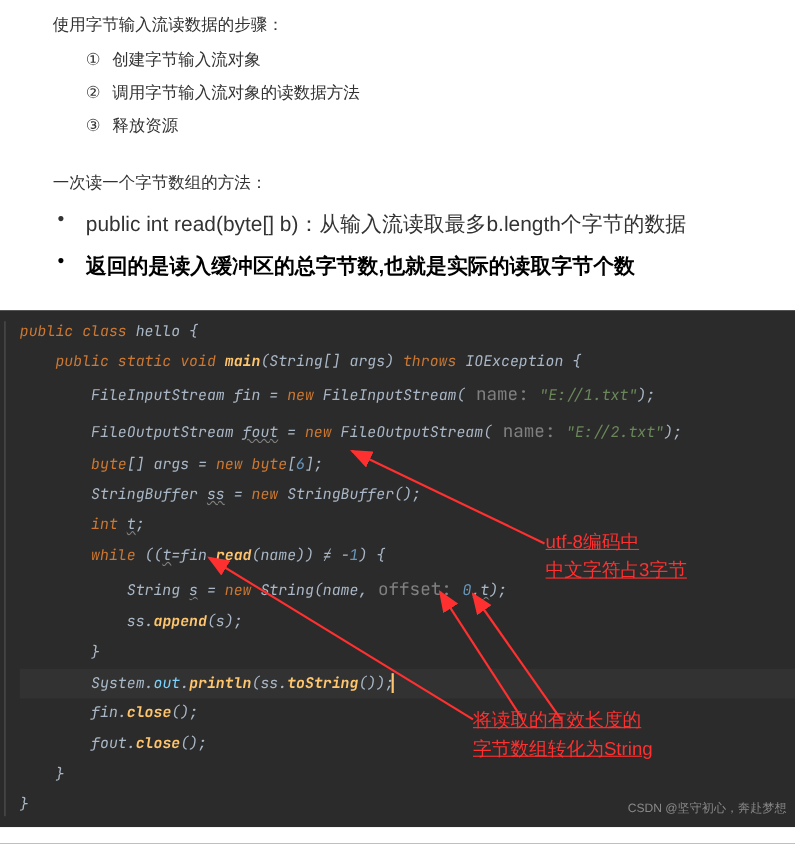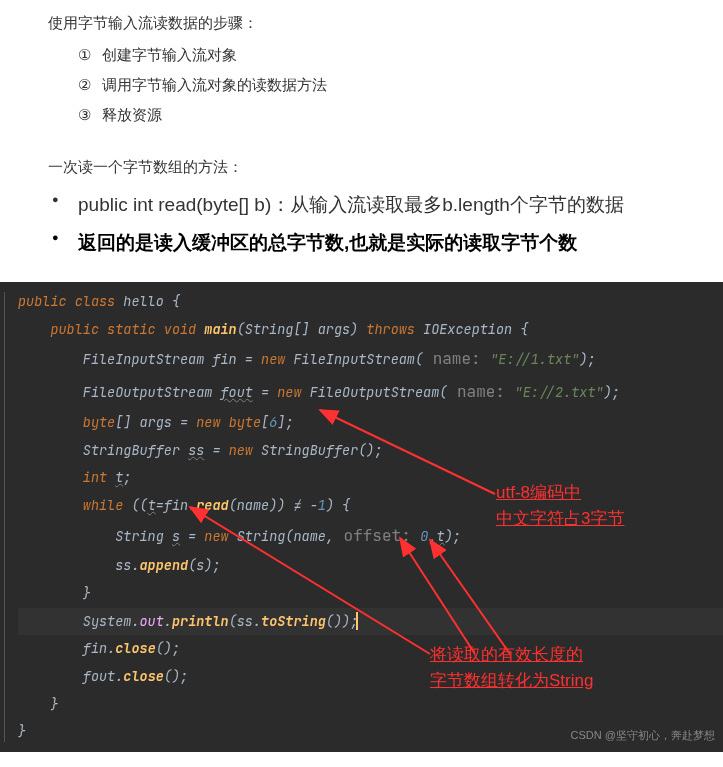--- a/index.html
+++ b/index.html
@@ -65,21 +65,21 @@
       width: 1px;
       background: #555;
     }
     .kw { color: #cc7832; }
     .cls { color: #a9b7c6; font-style: italic; }
     .m { color: #ffc66d; font-weight: bold; }
     .s { color: #6a8759; }
     .n { color: #6897bb; }
     .p { color: #a9b7c6; }
     .c { color: #808080; font-style: normal; font-size: 16px; text-align: center; }
-    .it { color: #f0abfc; }
+    .it { color: #7dd3fc; }
     .ne { color: #a9b7c6; }
     .wavy { text-decoration: underline wavy #808080; text-decoration-thickness: 1px; }
     .hl-line {
       background: #323232;
       display: block;
     }
     .caret { border-right: 2px solid #ffc66d; margin-left: -2px; }
     .arrow-canvas {
       position: absolute;
       top: 0; left: 0;

